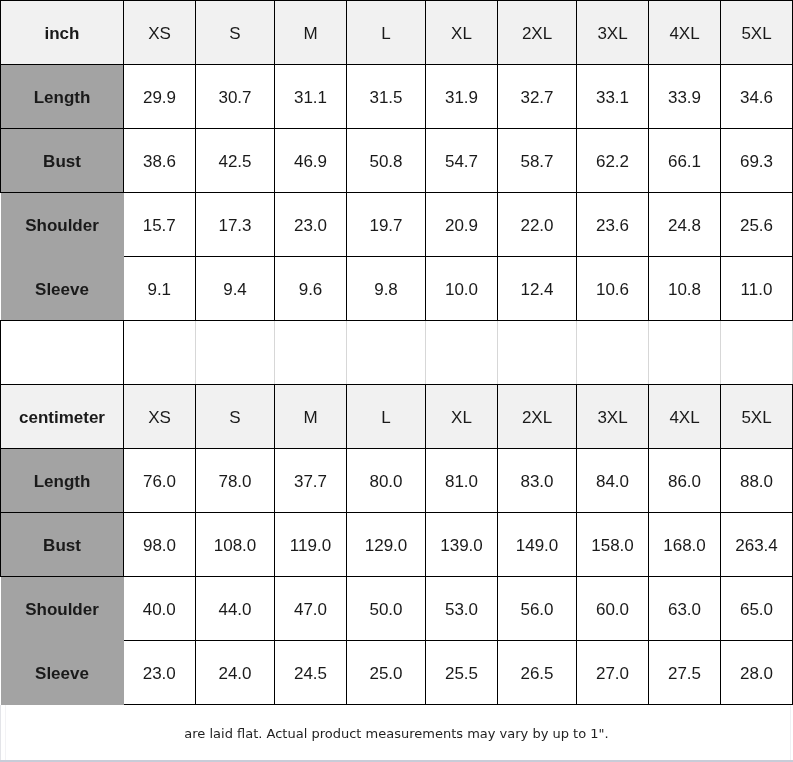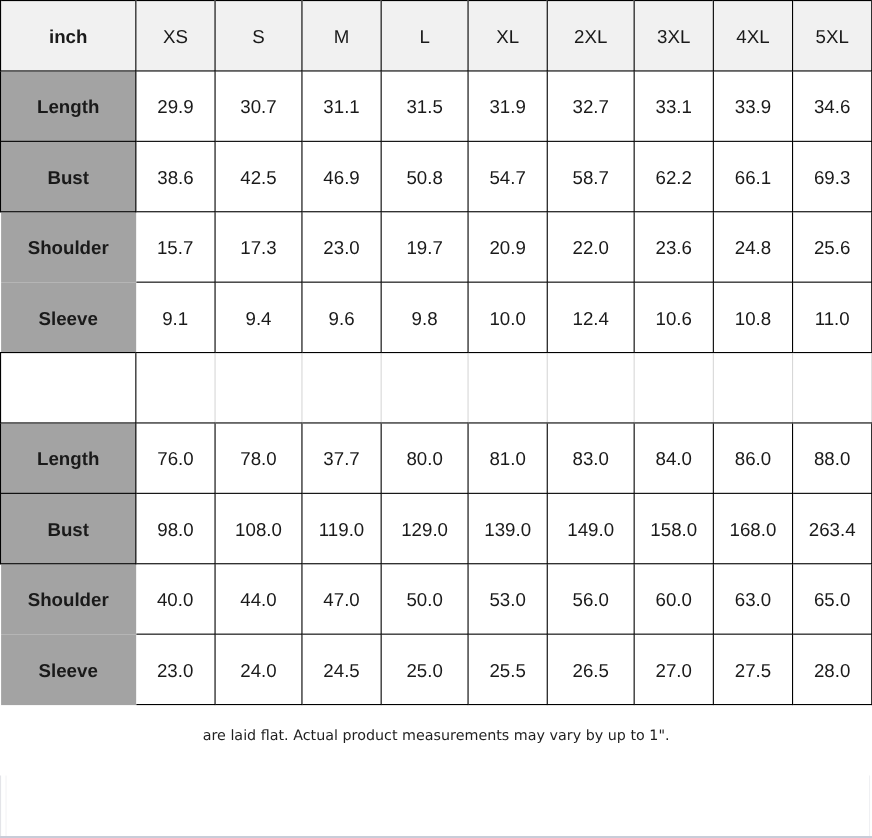--- a/index.html
+++ b/index.html
@@ -184,20 +184,32 @@
       <td></td>
       <td></td>
       <td></td>
       <td></td>
       <td></td>
       <td></td>
       <td></td>
       <td></td>
       <td></td>
     </tr>
+    <tr class="headrow">
+      <td>centimeter</td>
+      <td>XS</td>
+      <td>S</td>
+      <td>M</td>
+      <td>L</td>
+      <td>XL</td>
+      <td>2XL</td>
+      <td>3XL</td>
+      <td>4XL</td>
+      <td>5XL</td>
+    </tr>
     <tr>
       <td class="rowhead">Length</td>
       <td>76.0</td>
       <td>78.0</td>
       <td>37.7</td>
       <td>80.0</td>
       <td>81.0</td>
       <td>83.0</td>
       <td>84.0</td>
       <td>86.0</td>

